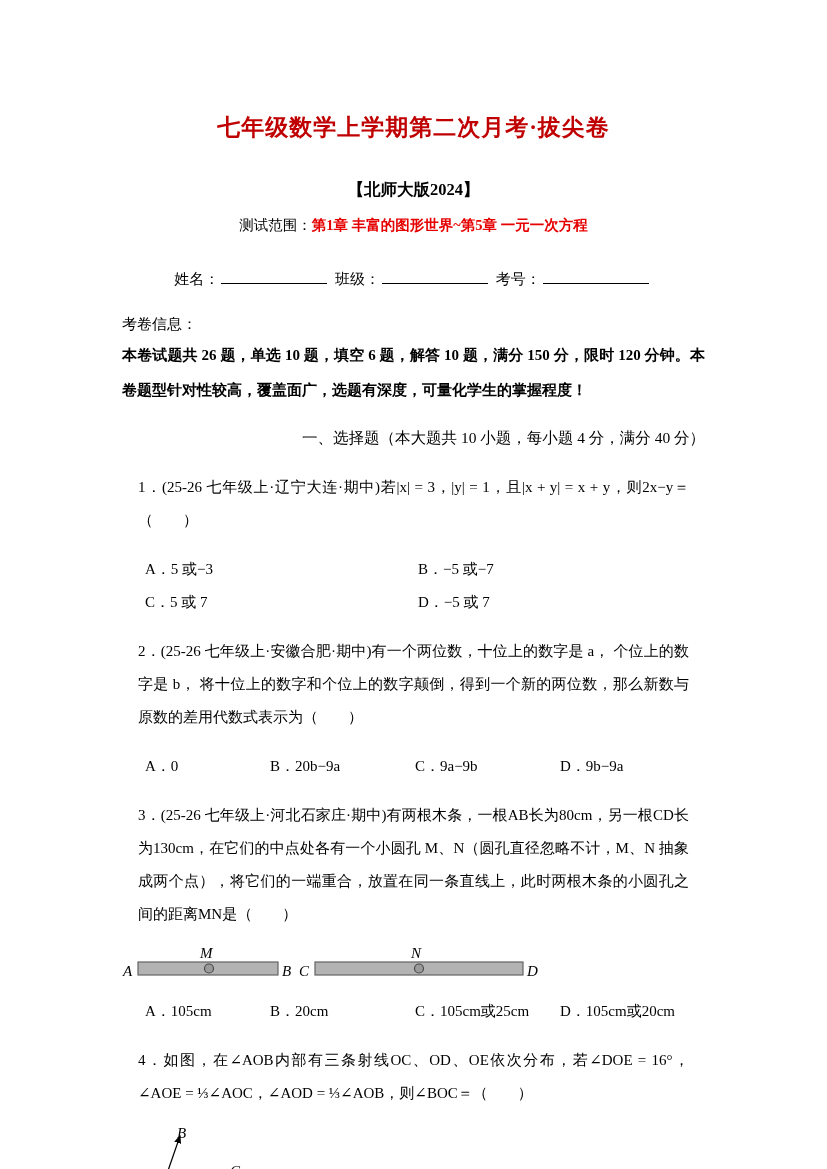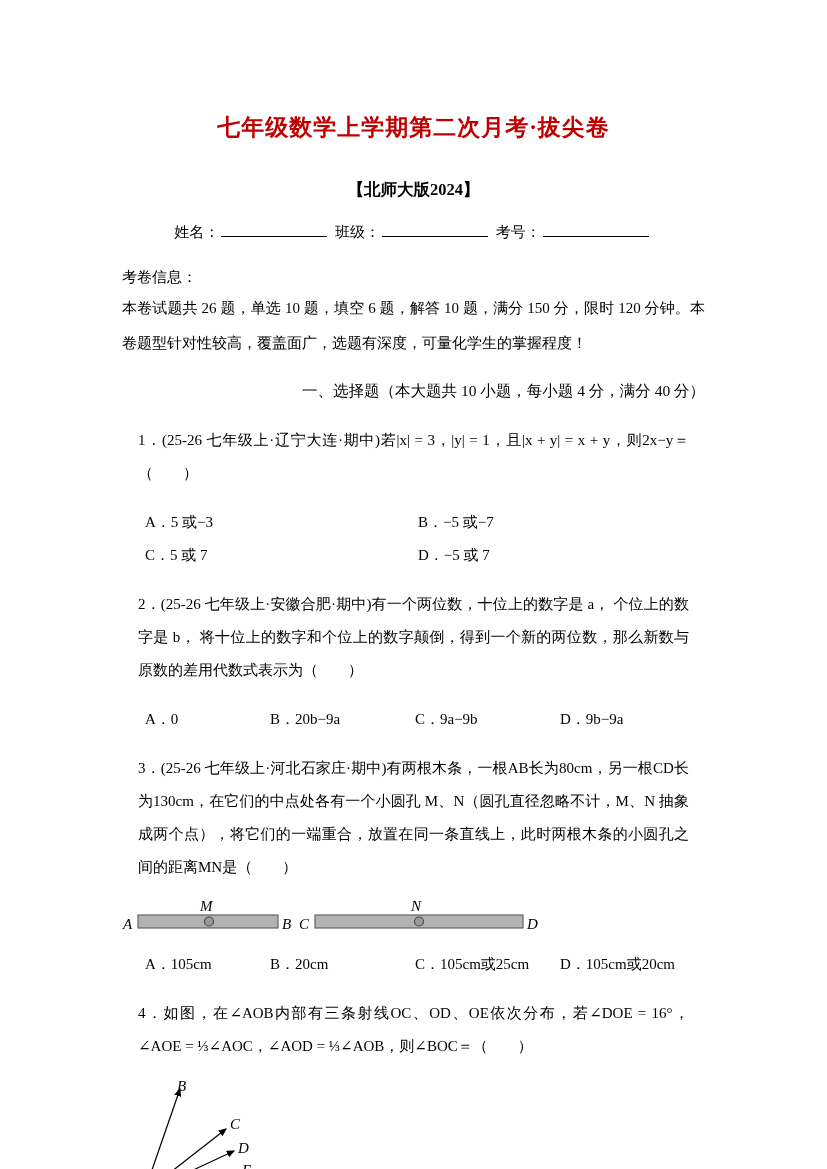--- a/index.html
+++ b/index.html
@@ -29,37 +29,38 @@
     margin-top: 36px;
   }
   .scope {
     text-align: center;
     font-size: 14.5px;
     margin-top: 15px;
   }
   .scope .scope-red { color: #e60000; font-weight: bold; }
   .student-line {
     text-align: center;
-    margin-top: 20px;
+    margin-top: 33px;
     font-size: 15px;
   }
   .blank {
     display: inline-block;
     width: 106px;
     height: 15px;
     border-bottom: 1px solid #000;
     vertical-align: baseline;
     margin: 0 4px 0 2px;
   }
   .info-heading { margin-top: 26px; font-size: 15px; }
   .info-body {
     margin-top: 4px;
     line-height: 2.3;
     text-align: justify;
     font-size: 15px;
+    font-weight: bold;
   }
   .section-heading {
     margin-top: 14px;
     font-weight: normal;
     font-size: 15.5px;
     line-height: 2.2;
     text-align: right;
   }
   .question { margin-top: 2px; }
   .stem {
@@ -80,20 +81,23 @@
 </style>
 </head>
 <body>
 
 <div class="page">
 
   <div class="title">七年级数学上学期第二次月考·拔尖卷</div>
 
   <div class="edition">【北师大版2024】</div>
 
+  <div class="scope">
+    <span>测试范围：</span><span class="scope-red">第1章 丰富的图形世界~第5章 一元一次方程</span>
+  </div>
 
   <div class="student-line">
     <span>姓名：</span><span class="blank"></span>
     <span>班级：</span><span class="blank"></span>
     <span>考号：</span><span class="blank"></span>
   </div>
 
   <div class="info-heading">考卷信息：</div>
   <div class="info-body">本卷试题共 26 题，单选 10 题，填空 6 题，解答 10 题，满分 150 分，限时 120 分钟。本卷题型针对性较高，覆盖面广，选题有深度，可量化学生的掌握程度！</div>
 

